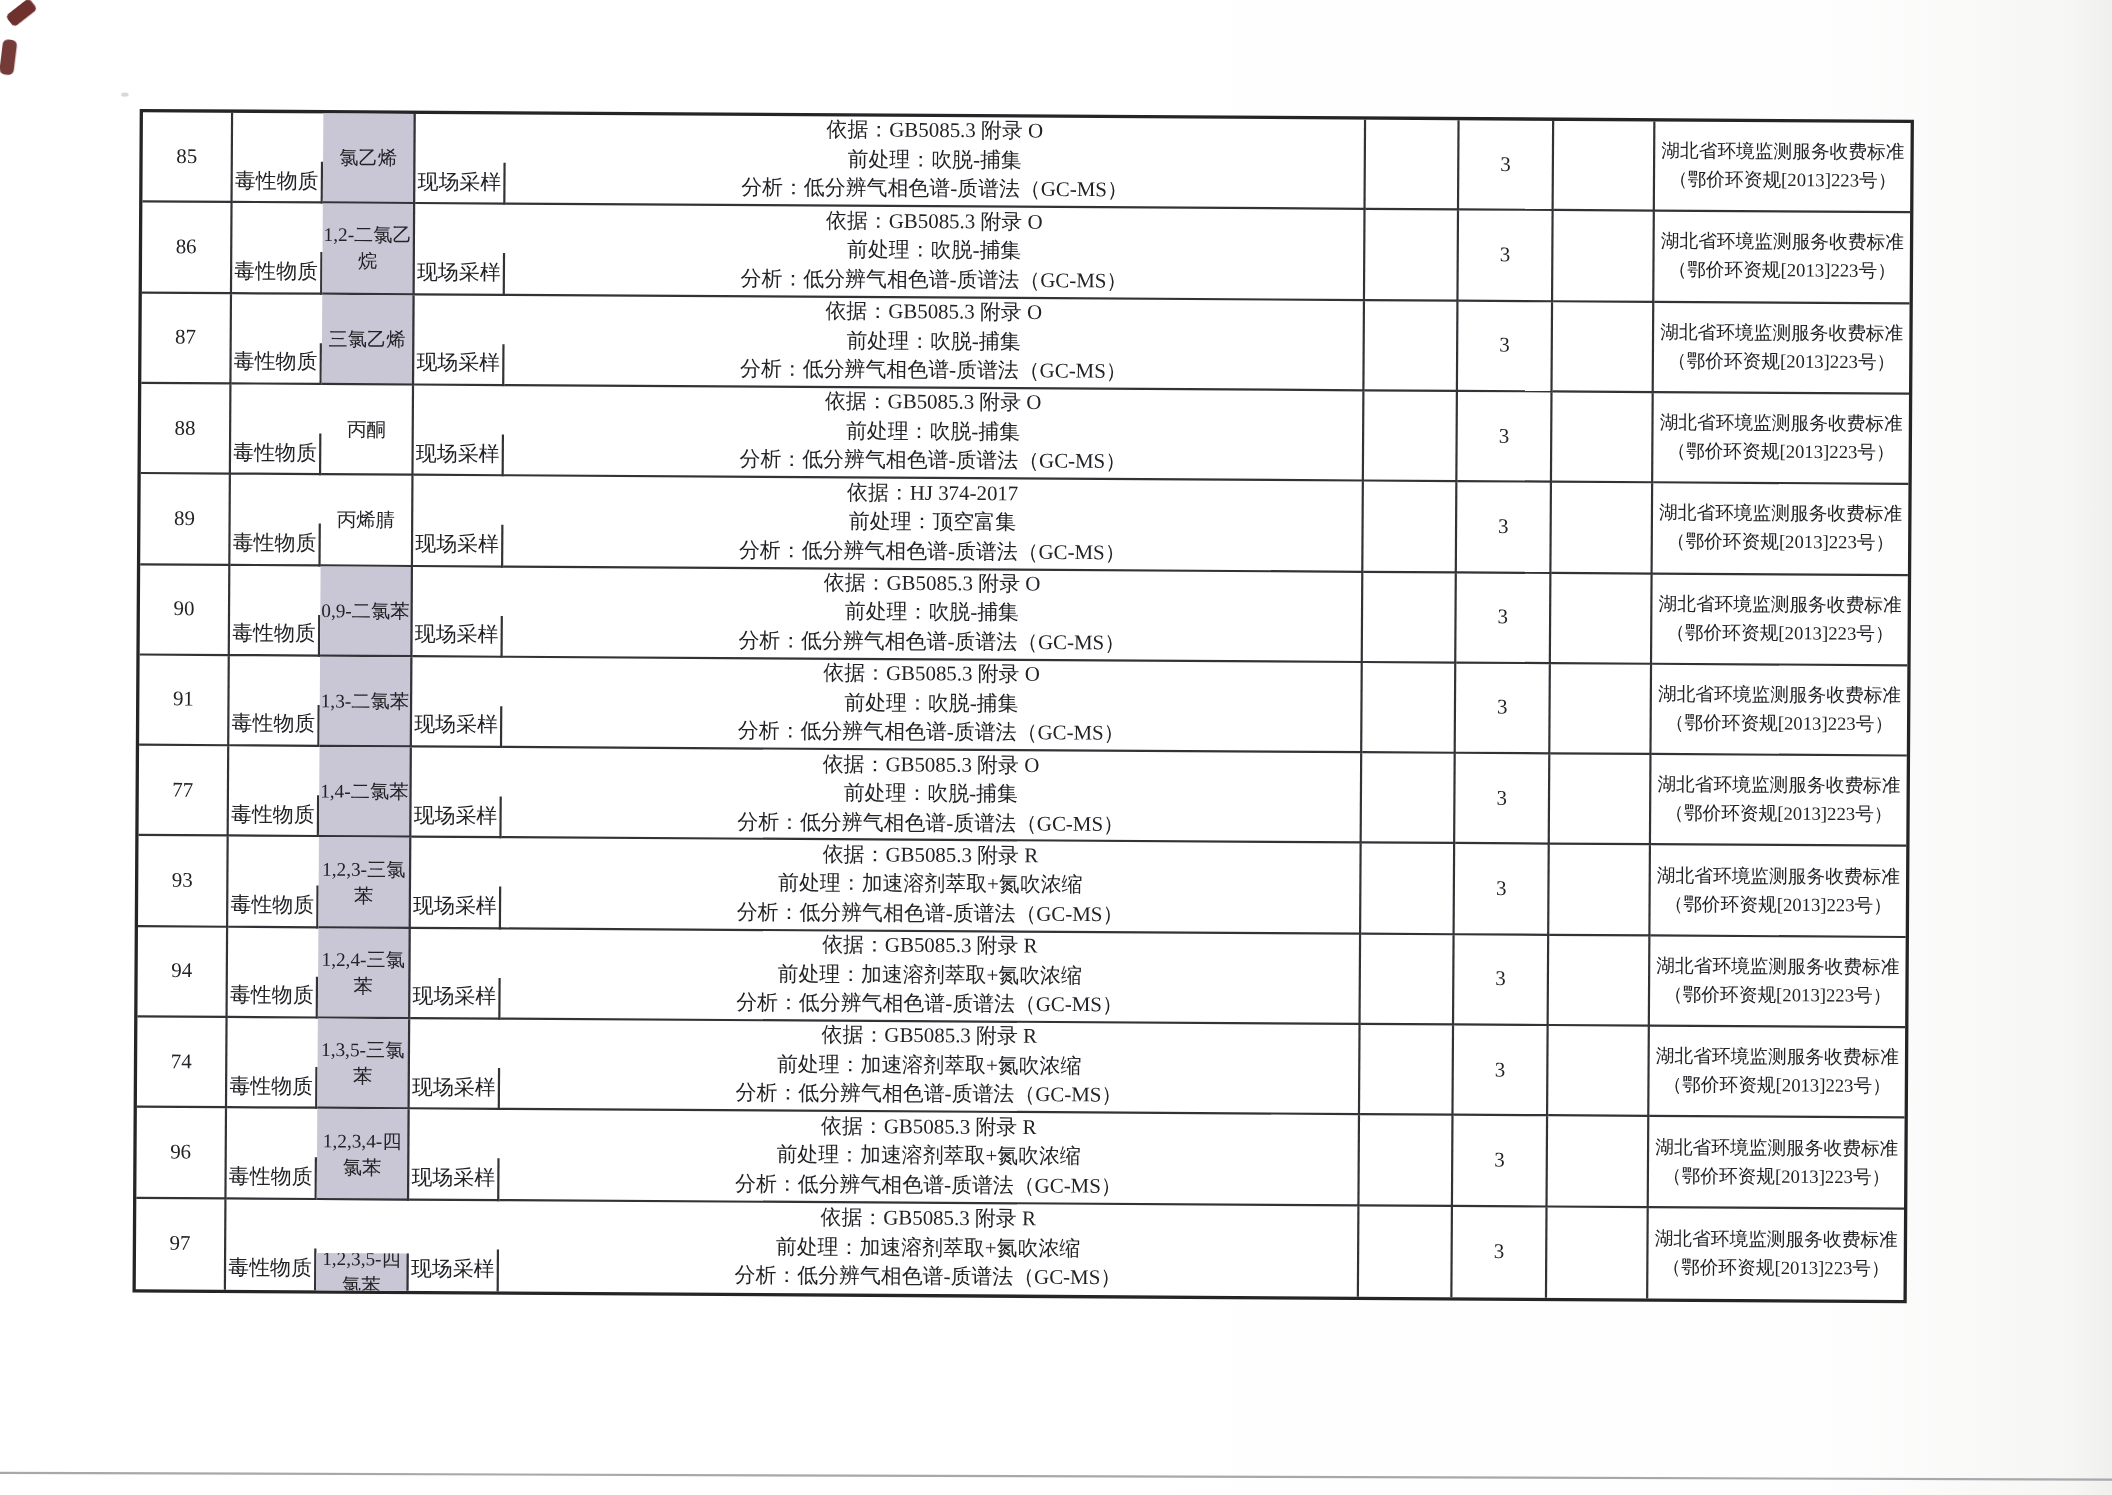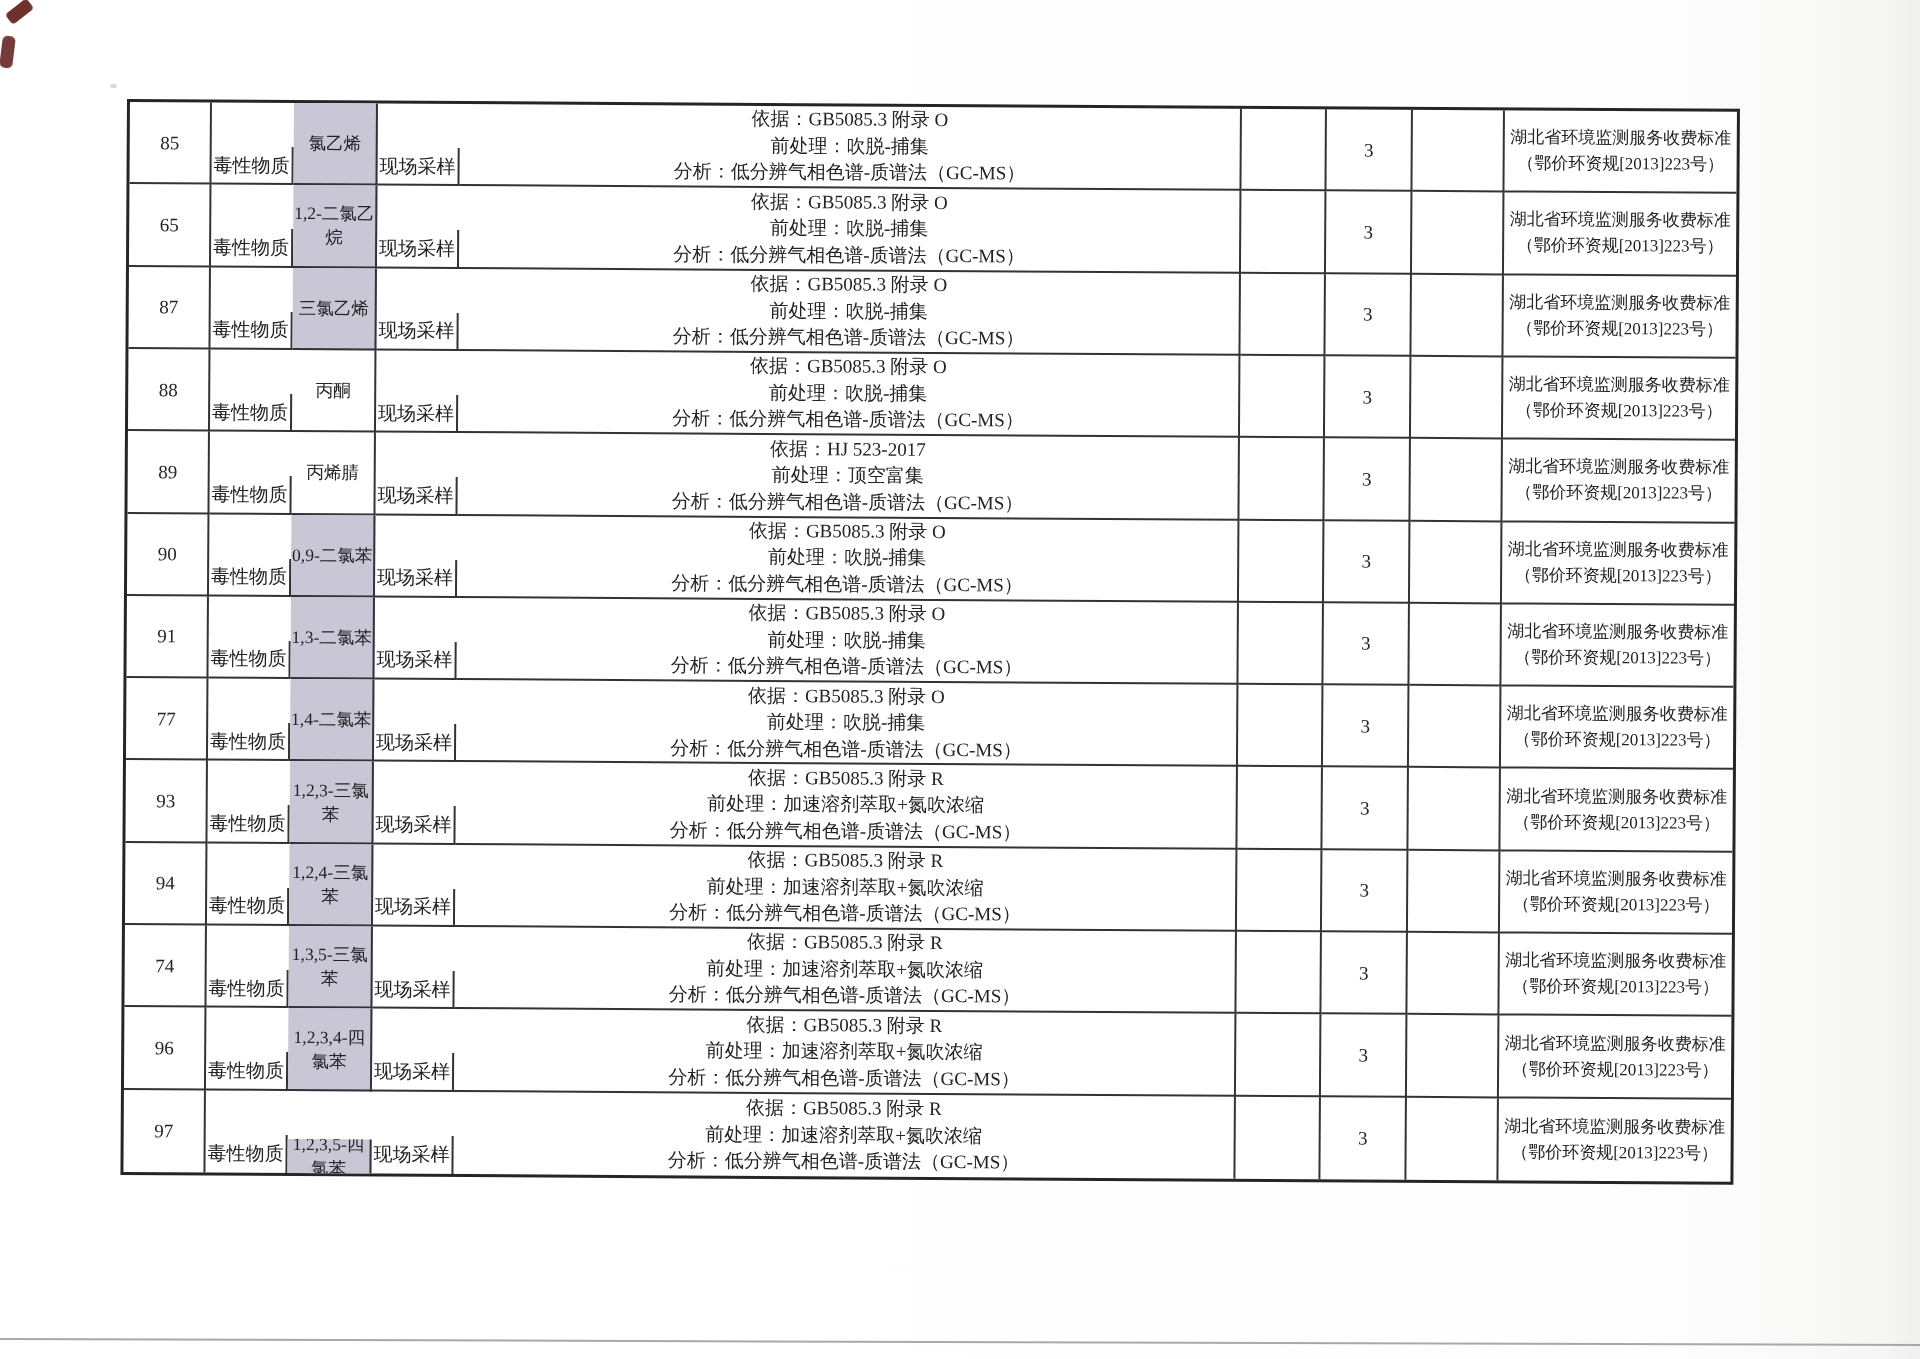--- a/index.html
+++ b/index.html
@@ -80,21 +80,21 @@
           <div>前处理：吹脱-捕集</div>
           <div>分析：低分辨气相色谱-质谱法（GC-MS）</div>
         </div>
         <div class="cell c-blank"></div>
         <div class="cell c-count">3</div>
         <div class="cell c-blank"></div>
         <div class="cell c-standard last-col">
           <div>湖北省环境监测服务收费标准</div>
           <div>（鄂价环资规[2013]223号）</div>
         </div>
-        <div class="cell c-no">65</div>
+        <div class="cell c-no">86</div>
         <div class="cell c-cat nowrap">毒性物质</div>
         <div class="cell c-substance shaded">
           <div>1,2-二氯乙</div>
           <div>烷</div>
         </div>
         <div class="cell c-sampling nowrap">现场采样</div>
         <div class="cell c-method">
           <div>依据：GB5085.3 附录 O</div>
           <div>前处理：吹脱-捕集</div>
           <div>分析：低分辨气相色谱-质谱法（GC-MS）</div>
@@ -142,21 +142,21 @@
           <div>湖北省环境监测服务收费标准</div>
           <div>（鄂价环资规[2013]223号）</div>
         </div>
         <div class="cell c-no">89</div>
         <div class="cell c-cat nowrap">毒性物质</div>
         <div class="cell c-substance">
           <div>丙烯腈</div>
         </div>
         <div class="cell c-sampling nowrap">现场采样</div>
         <div class="cell c-method">
-          <div>依据：HJ 523-2017</div>
+          <div>依据：HJ 374-2017</div>
           <div>前处理：顶空富集</div>
           <div>分析：低分辨气相色谱-质谱法（GC-MS）</div>
         </div>
         <div class="cell c-blank"></div>
         <div class="cell c-count">3</div>
         <div class="cell c-blank"></div>
         <div class="cell c-standard last-col">
           <div>湖北省环境监测服务收费标准</div>
           <div>（鄂价环资规[2013]223号）</div>
         </div>

